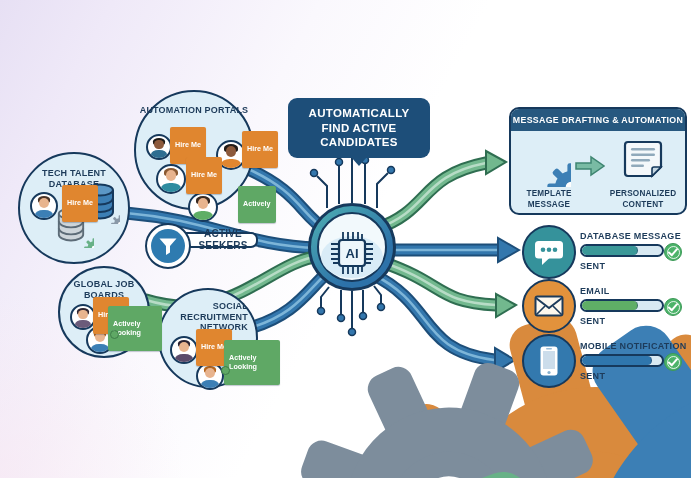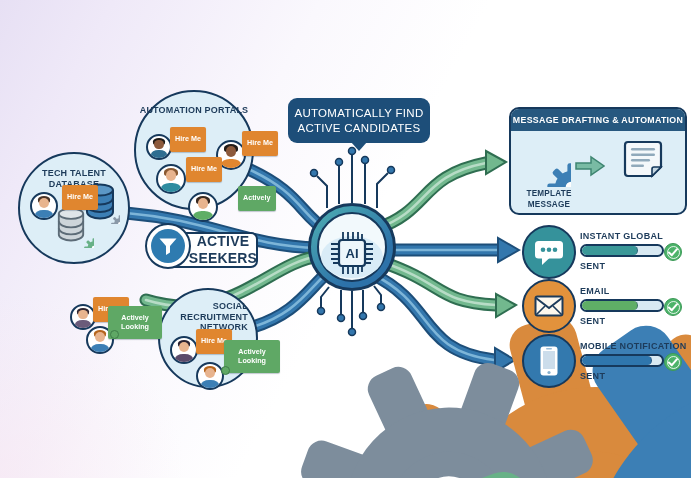--- a/index.html
+++ b/index.html
@@ -10,33 +10,33 @@
       linear-gradient(118deg,#e7e0f4 0%,#efe9f8 12%,#faf8fd 34%,#ffffff 52%,#ffffff 100%);}
   svg{display:block}
   .lines{position:absolute;left:0;top:0;z-index:1;}
   
   .node-circle{position:absolute;border-radius:50%;background:#ddeef7;border:2.5px solid #16395c;box-sizing:border-box;z-index:3;}
   .node-title{position:absolute;left:0;width:100%;text-align:center;font-weight:bold;color:#1d3b5a;font-size:9px;line-height:1.18;letter-spacing:.2px;}
   .avatar{position:absolute;background:#fff;border:2px solid #16395c;border-radius:50%;overflow:hidden;box-sizing:border-box;z-index:4;}
   .avatar .hair{position:absolute;top:9%;left:23%;width:54%;height:30%;border-radius:50% 50% 30% 30%;background:var(--hair);}
   .avatar .head{position:absolute;top:16%;left:29%;width:42%;height:42%;border-radius:50%;background:var(--skin);}
   .avatar .torso{position:absolute;bottom:-9%;left:13%;width:74%;height:44%;border-radius:45% 45% 0 0;background:var(--shirt);}
-  .tag{position:absolute;z-index:5;color:#fff;font-weight:bold;font-size:7.2px;line-height:1.2;padding:8px 5px;border-radius:2px;text-align:center;box-shadow:0 1px 1px rgba(20,40,70,.25);}
+  .tag{position:absolute;z-index:5;color:#fff;font-weight:bold;font-size:7.2px;line-height:1.2;padding:14px 5px;border-radius:2px;text-align:left;box-shadow:0 1px 1px rgba(20,40,70,.25);}
   .tag.orange{background:#e0862f;}
   .tag.green{background:#5fa865;}
   .gdot{position:absolute;width:9px;height:9px;border-radius:50%;background:#5fa865;border:1.5px solid #3f7d49;box-sizing:border-box;z-index:6;}
   
-  .banner{position:absolute;left:288px;top:98px;width:142px;box-sizing:border-box;background:#1d4e79;color:#fff;font-weight:normal;font-size:11.5px;line-height:1.28;letter-spacing:.3px;text-align:center;padding:8px 6px;border-radius:9px;z-index:6;}
+  .banner{position:absolute;left:288px;top:98px;width:142px;box-sizing:border-box;background:#1d4e79;color:#fff;font-weight:bold;font-size:11.5px;line-height:1.28;letter-spacing:.3px;text-align:center;padding:8px 6px;border-radius:9px;z-index:6;}
   .banner::after{content:"";position:absolute;left:50%;bottom:-8px;margin-left:-8px;border:8px solid transparent;border-top:9px solid #1d4e79;border-bottom:0;}
   
   .hub{position:absolute;left:308px;top:203px;width:88px;height:88px;border-radius:50%;border:3px solid #16395c;box-sizing:border-box;background:linear-gradient(140deg,#4fb0b2 0%,#2d72a9 70%);z-index:4;}
   .hub-mid{position:absolute;inset:6px;border-radius:50%;background:#f2f9fc;border:2px solid #16395c;}
   .hub-core{position:absolute;inset:10px;border-radius:50%;background:#d9ecf7;display:flex;align-items:flex-end;justify-content:center;margin-top:20px;}
   
-  .pill{position:absolute;left:168px;top:232px;width:90px;height:36px;box-sizing:border-box;background:#fff;border:2px solid #16395c;border-radius:7px;display:flex;align-items:center;justify-content:center;padding-left:20px;z-index:3;font-weight:bold;font-size:14px;color:#1d3b5a;text-align:center;line-height:1.2;letter-spacing:.2px;}
+  .pill{position:absolute;left:168px;top:232px;width:90px;height:16px;box-sizing:border-box;background:#fff;border:2px solid #16395c;border-radius:7px;display:flex;align-items:center;justify-content:center;padding-left:20px;z-index:3;font-weight:bold;font-size:10px;color:#1d3b5a;text-align:center;line-height:1.2;letter-spacing:.2px;}
   .funnel-badge{position:absolute;left:145px;top:223px;width:46px;height:46px;border-radius:50%;background:#fff;border:2px solid #16395c;box-sizing:border-box;z-index:4;}
   .funnel-inner{position:absolute;inset:4px;border-radius:50%;background:#2e7bb0;display:flex;align-items:center;justify-content:center;}
   
   .panel{position:absolute;left:509px;top:107px;width:178px;height:108px;border:2.5px solid #16395c;border-radius:10px;background:#ddeef7;box-sizing:border-box;overflow:hidden;z-index:3;}
   .panel-header{height:22px;background:#27587f;color:#fff;display:flex;align-items:center;justify-content:center;font-weight:bold;font-size:8.8px;letter-spacing:.3px;}
   .panel-body{position:relative;height:81px;}
   .panel-label{position:absolute;text-align:center;font-size:8.2px;font-weight:bold;color:#1d3b5a;line-height:1.3;letter-spacing:.2px;}
   .picon{position:absolute;}
   
   .channel-circle{position:absolute;left:522px;width:54px;height:54px;border-radius:50%;border:2.5px solid #16395c;box-sizing:border-box;display:flex;align-items:center;justify-content:center;z-index:3;}
@@ -212,20 +212,23 @@
       <div class="torso"></div>
     </div>
   <div class="tag orange" style="left:186px;top:157px;">Hire Me</div>
   <div class="avatar" style="left:188px;top:192px;width:30px;height:30px;--skin:#e8b48e;--hair:#3a2a20;--shirt:#5fae66;">
       <div class="hair"></div>
       <div class="head"></div>
       <div class="torso"></div>
     </div>
   <div class="tag green" style="left:214px;top:186px;margin-left:24px;">Actively</div>
 
+  <div class="node-circle" style="left:58px;top:266px;width:92px;height:92px;">
+    <div class="node-title" style="top:11px;">GLOBAL JOB BOARDS</div>
+  </div>
   <div class="avatar" style="left:70px;top:304px;width:26px;height:26px;--skin:#e8b48e;--hair:#2e2430;--shirt:#6b5b7a;">
       <div class="hair"></div>
       <div class="head"></div>
       <div class="torso"></div>
     </div>
   <div class="tag orange" style="left:93px;top:297px;">Hire Me</div>
   <div class="avatar" style="left:86px;top:326px;width:28px;height:28px;--skin:#e8b48e;--hair:#b5651d;--shirt:#3c7fb5;">
       <div class="hair"></div>
       <div class="head"></div>
       <div class="torso"></div>
@@ -292,33 +295,34 @@
         <path d="M7,3 h30 a3,3 0 0 1 3,3 v22 l-9,9 h-24 a3,3 0 0 1 -3,-3 v-28 a3,3 0 0 1 3,-3 z" fill="#f4f8fb" stroke="#16395c" stroke-width="2.2"></path>
         <path d="M40,28 l-9,9 v-7 a2,2 0 0 1 2,-2 z" fill="#c6d8e4" stroke="#16395c" stroke-width="1.6"></path>
         <g fill="#90a9bb">
             <rect x="10" y="9" width="24" height="2.6" rx="1.3"></rect>
             <rect x="10" y="14.5" width="24" height="2.6" rx="1.3"></rect>
             <rect x="10" y="20" width="19" height="2.6" rx="1.3"></rect>
             <rect x="10" y="25.5" width="13" height="2.6" rx="1.3"></rect>
           </g>
       </svg>
       <div class="panel-label" style="left:4px;top:58px;width:68px;">TEMPLATE MESSAGE</div>
+      <div class="panel-label" style="left:96px;top:58px;width:72px;">PERSONALIZED CONTENT</div>
     </div>
   </div>
 
   <div class="channel-circle ch0" style="top:225px;">
     <svg width="30" height="27" viewBox="0 0 30 27">
       <rect x="1" y="2" width="28" height="17.5" rx="3.5" fill="#fff"></rect>
       <polygon points="8,18 8,26 16,18.5" fill="#fff"></polygon>
       <circle cx="9" cy="10.7" r="2.3" fill="currentColor"></circle>
         <circle cx="15" cy="10.7" r="2.3" fill="currentColor"></circle>
         <circle cx="21" cy="10.7" r="2.3" fill="currentColor"></circle>
     </svg>
   </div>
-  <div class="ch-label" style="top:231px;">INSTANT GLOBAL</div>
+  <div class="ch-label" style="top:231px;">DATABASE MESSAGE</div>
   <div class="pbar" style="top:244px;">
       <div class="pfill pf0" style="width: 70%;"></div>
     </div>
   <div class="ch-label" style="top:261px;">SENT</div>
   <div class="check" style="top:243px;">
       <svg width="10" height="9" viewBox="0 0 10 9">
         <path d="M1,4.5 L3.8,7.2 L9,1.2" fill="none" stroke="#fff" stroke-width="2" stroke-linecap="round" stroke-linejoin="round"></path>
       </svg>
     </div>
 

